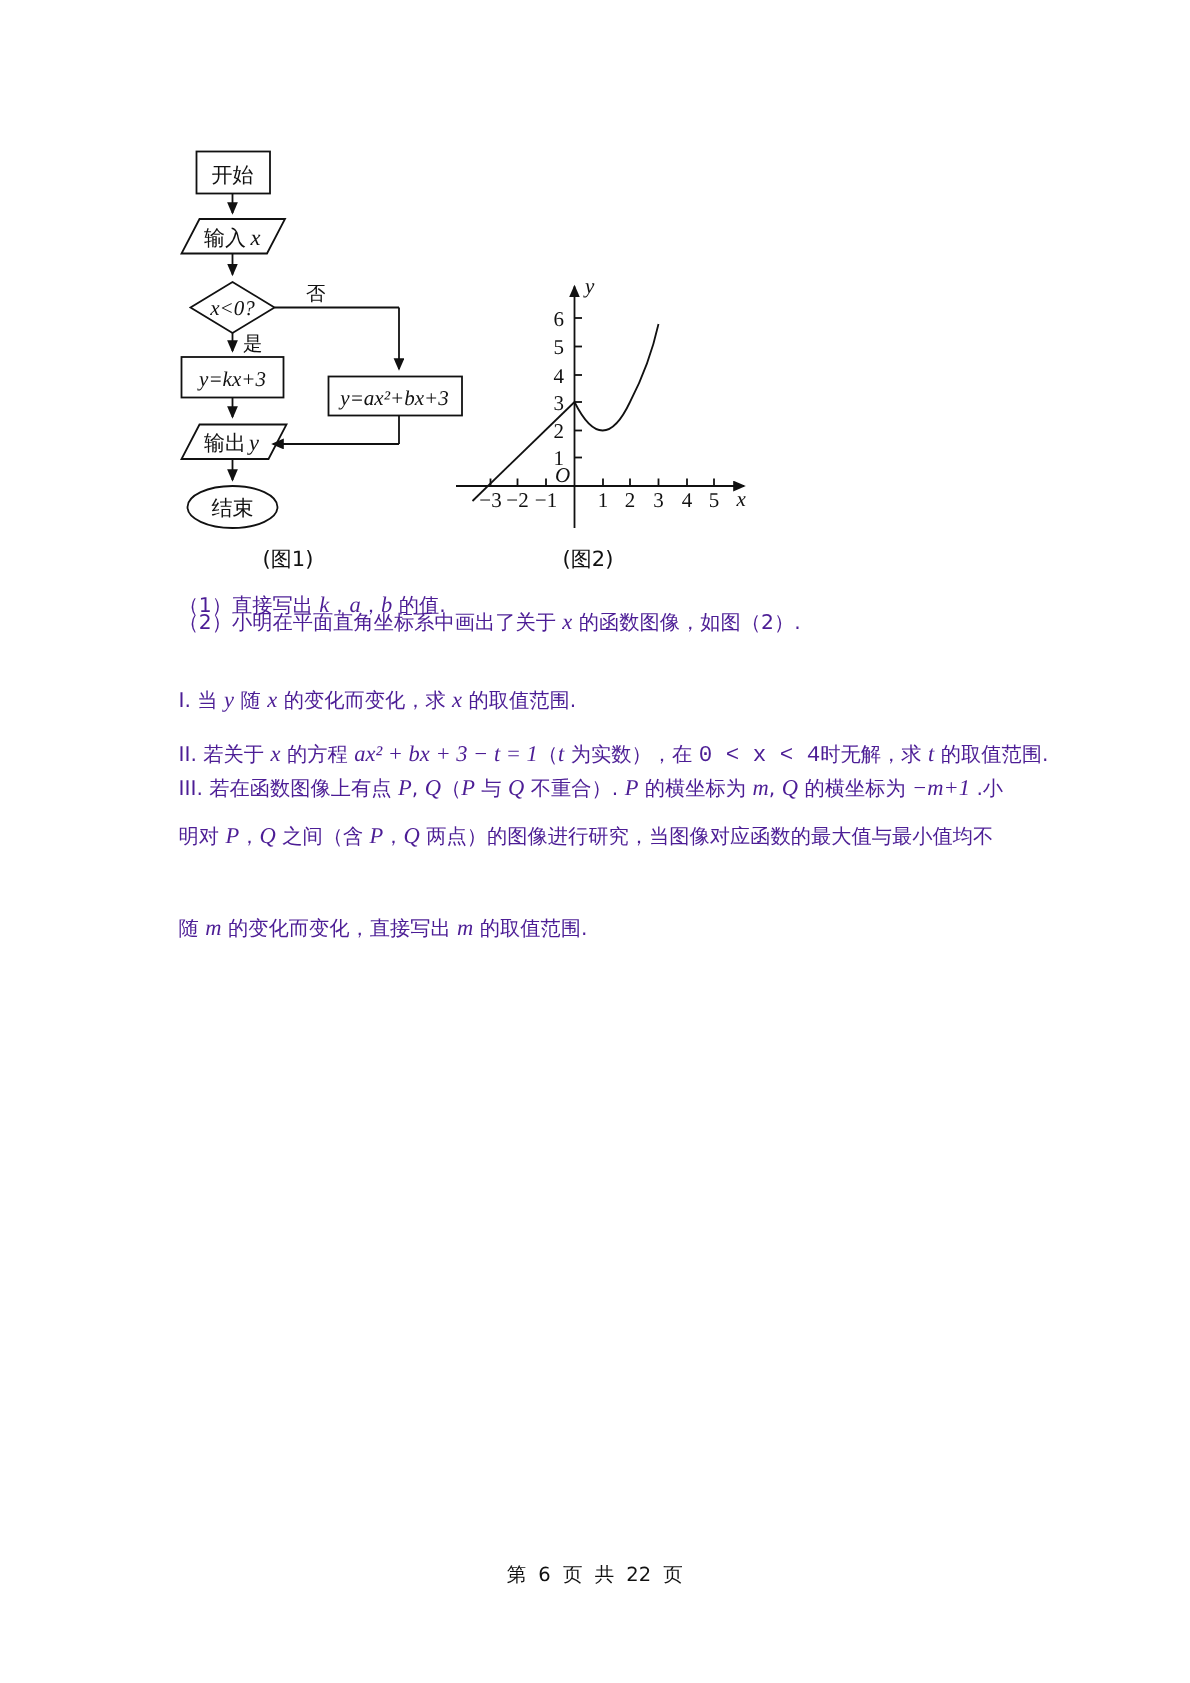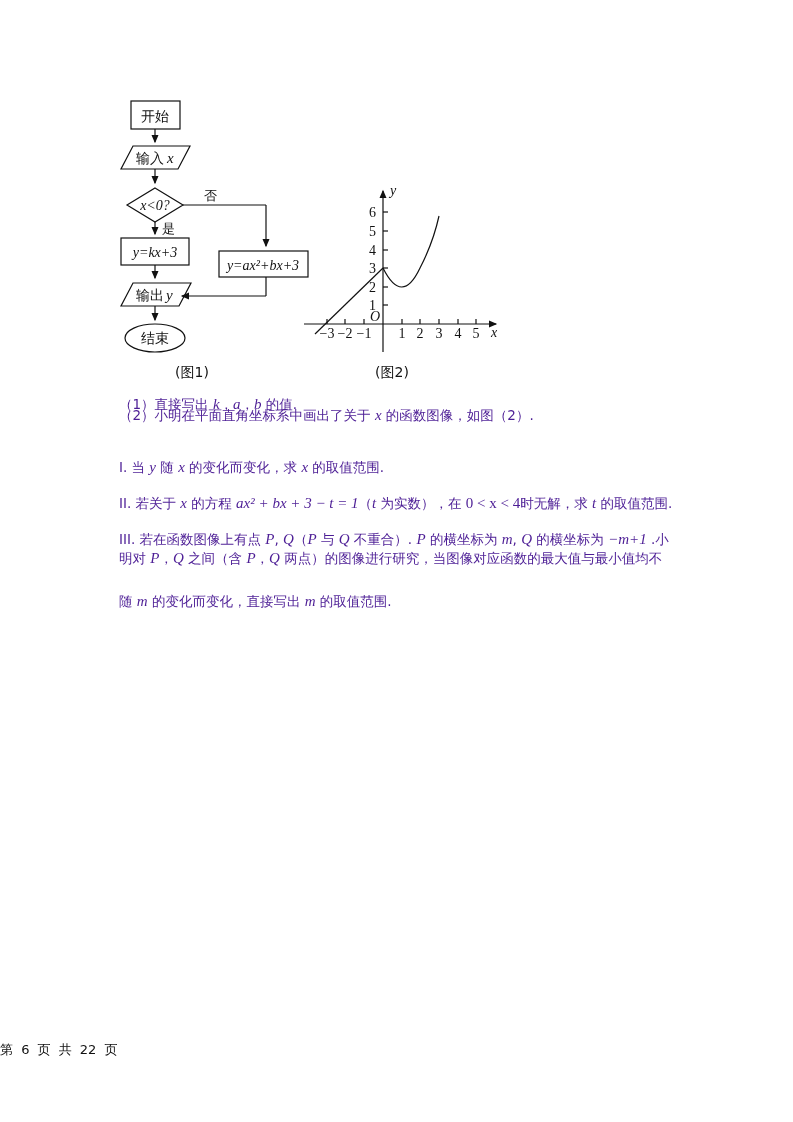--- a/index.html
+++ b/index.html
@@ -2,22 +2,22 @@
 <html><head>
 <meta charset="utf-8">
 <style>
   html, body { margin:0; padding:0; background:#ffffff; }
   body { width:793px; height:1122px; position:relative; overflow:hidden;
          font-family: "DejaVu Serif", "Liberation Serif", serif; color:#111; }
   .fig { position:absolute; left:0; top:0; }
   .q { position:absolute; left:119px; font-size:13.5px; line-height:20px; white-space:nowrap;
        font-family: "DejaVu Sans", "Liberation Sans", sans-serif; color:#4c1d95; }
   .q i, .q .m { font-family: "Liberation Serif", "DejaVu Serif", serif; font-style:italic; font-size:15px; }
-  .q .n { font-family: Liberation Serif, serif; font-size:15px; }
-  .footer { position:absolute; left:0; width:793px; top:1041px; 
+  .q .n { font-family: Liberation Mono, monospace; font-size:15px; }
+  .footer { position:absolute; left:0; width:793px; top:1041px; text-align:center;
             font-size:13px; font-family:"DejaVu Sans","Liberation Sans",sans-serif; color:#111; word-spacing:4px; }
   svg text { font-family: "Liberation Serif", "DejaVu Serif", serif; }
   svg .cn { font-family: "DejaVu Sans", "Liberation Sans", sans-serif; }
 </style>
 </head>
 <body>
 
 <svg class="fig" width="793" height="400" viewBox="0 0 793 400">
   <defs>
     <marker id="ah" markerWidth="8" markerHeight="8" refX="6" refY="3" orient="auto">
@@ -121,25 +121,25 @@
 </div>
 
 <div class="q" style="top:457px">
   <span>I. 当 </span><i>y</i><span> 随 </span><i>x</i><span> 的变化而变化，求 </span><i>x</i><span> 的取值范围.</span>
 </div>
 
 <div class="q" style="top:493px">
   <span>II. 若关于 </span><i>x</i><span> 的方程 </span><i>ax² + bx + 3 − t = 1</i><span>（</span><i>t</i><span> 为实数），在 </span><span class="n">0 &lt; x &lt; 4</span><span>时无解，求 </span><i>t</i><span> 的取值范围.</span>
 </div>
 
-<div class="q" style="top:529px">
+<div class="q" style="top:516px">
   <span>III. 若在函数图像上有点 </span><i>P</i><span>, </span><i>Q</i><span>（</span><i>P</i><span> 与 </span><i>Q</i><span> 不重合）. </span><i>P</i><span> 的横坐标为 </span><i>m</i><span>, </span><i>Q</i><span> 的横坐标为 </span><i>−m+1</i><span> .小</span>
 </div>
 
 <div class="q" style="top:548px">
   <span>明对 </span><i>P</i><span>，</span><i>Q</i><span> 之间（含 </span><i>P</i><span>，</span><i>Q</i><span> 两点）的图像进行研究，当图像对应函数的最大值与最小值均不</span>
 </div>
 
-<div class="q" style="top:591px">
+<div class="q" style="top:609px">
   <span>随 </span><i>m</i><span> 的变化而变化，直接写出 </span><i>m</i><span> 的取值范围.</span>
 </div>
 
 <div class="footer">第 6 页 共 22 页</div>
 
 </body></html>

